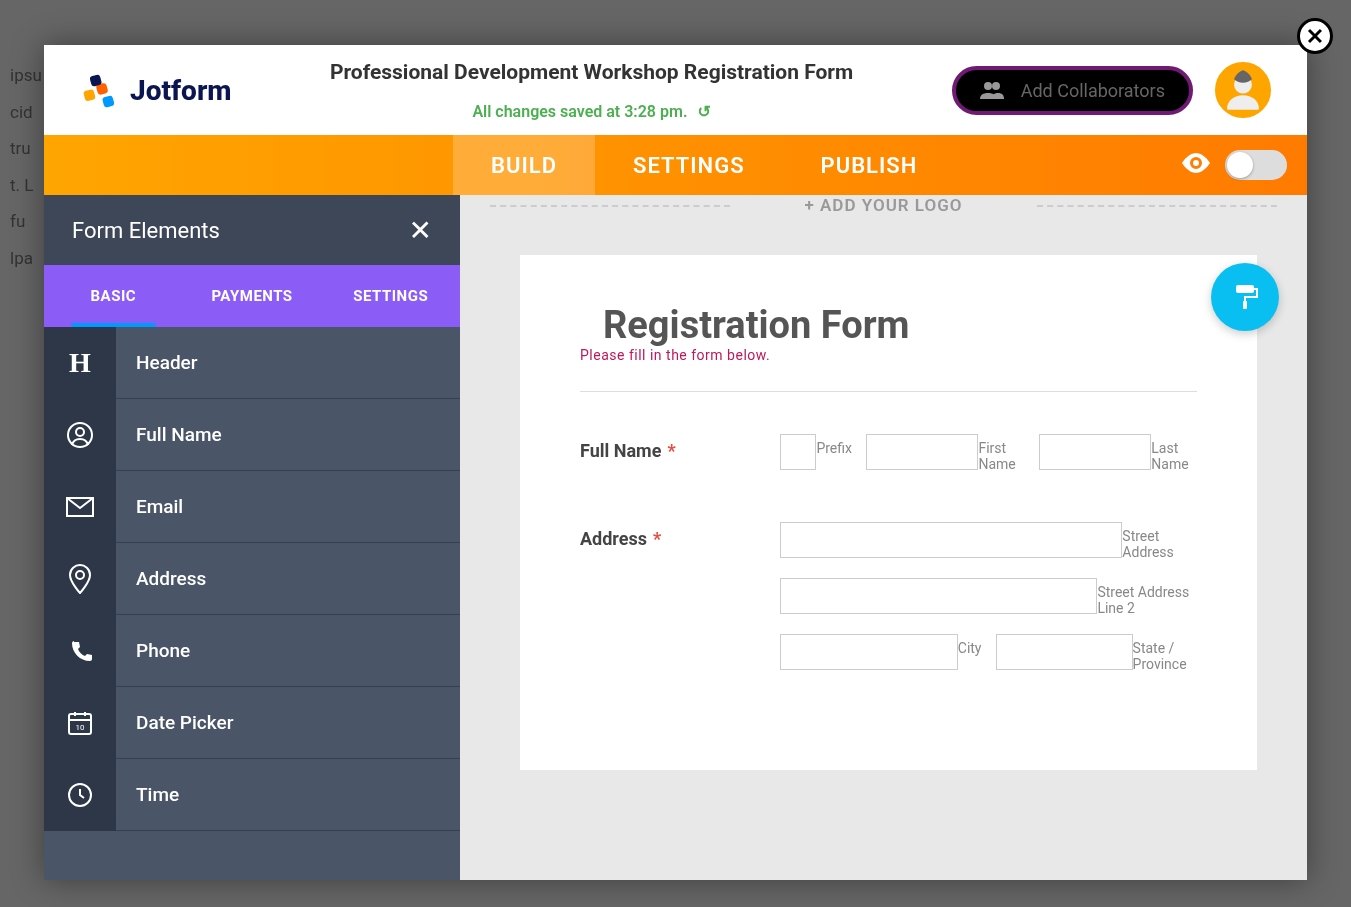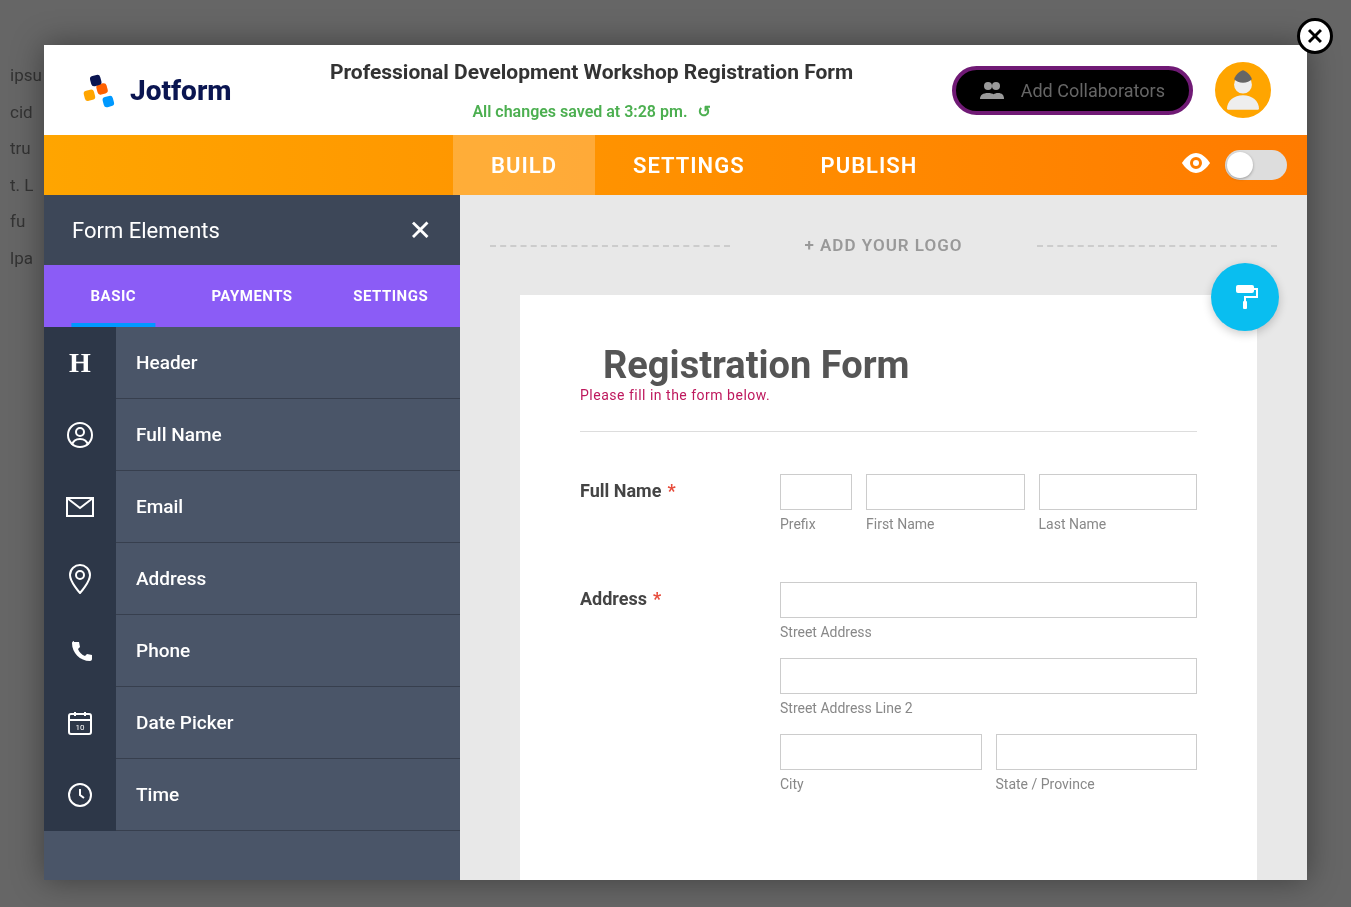--- a/index.html
+++ b/index.html
@@ -39,36 +39,36 @@
 .sidebar-title { font-size: 22px; color: #fff; }
 .close-sidebar { color: #fff; font-size: 28px; cursor: pointer; font-weight: 300; }
 .sidebar-tabs { height: 62px; background: #8b5cf6; display: flex; }
 .sidebar-tab { flex: 1; display: flex; align-items: center; justify-content: center; font-size: 15px; font-weight: 700; color: #fff; cursor: pointer; position: relative; letter-spacing: 0.5px; }
 .sidebar-tab.active::after { content: ""; position: absolute; bottom: 0; left: 50%; transform: translateX(-50%); width: 60%; height: 4px; background: #09f; }
 .elements { flex: 1; overflow-y: auto; }
 .element-item { height: 72px; display: flex; align-items: center; border-bottom: 1px solid rgba(0,0,0,0.25); cursor: grab; }
 .element-icon-box { width: 72px; height: 72px; background: #2d3748; display: flex; align-items: center; justify-content: center; color: #fff; }
 .element-label { padding-left: 20px; font-size: 19px; color: #fff; font-weight: 500; }
 
-.canvas { flex: 1; background: #e8e8e8; position: relative; overflow-y: auto; padding-top: 40px; }
+.canvas { flex: 1; background: #e8e8e8; position: relative; overflow-y: auto; }
 .logo-placeholder { text-align: center; color: #999; font-size: 17px; font-weight: 600; letter-spacing: 1px; margin-bottom: 40px; position: relative; }
 .logo-placeholder::before, .logo-placeholder::after { content: ""; position: absolute; top: 50%; width: 240px; border-top: 2px dashed #ccc; }
 .logo-placeholder::before { left: 30px; }
 .logo-placeholder::after { right: 30px; }
 .paint-btn { position: absolute; top: 68px; right: 28px; width: 68px; height: 68px; border-radius: 50%; background: #09bef0; display: flex; align-items: center; justify-content: center; cursor: pointer; box-shadow: 0 3px 10px rgba(0,0,0,0.2); }
 .form-card { background: #fff; margin: 0 50px 0 60px; padding: 48px 60px; min-height: 500px; }
 .form-heading { font-size: 38px; font-weight: 700; color: #555; margin-left: 23px; }
 .form-sub { font-size: 14px; color: #be185d; margin-top: 0; letter-spacing: 0.5px; }
 .form-divider { border: none; border-top: 1px solid #ddd; margin: 28px 0 42px; }
 .form-row { display: flex; margin-bottom: 50px; }
 .form-label { width: 200px; font-size: 18px; font-weight: 700; color: #444; padding-top: 6px; }
 .req { color: #e74c3c; margin-left: 6px; }
 .form-fields { flex: 1; }
 .field-group { display: flex; gap: 14px; }
-.field-col { display: flex; flex-direction: column; }
+.field-col { display: flex; flex-direction: row; }
 .field-col.sm { width: 72px; }
 .field-col.md { flex: 1; }
 .field-col.full { width: 100%; margin-bottom: 18px; }
 .field-col.half { flex: 1; }
 .input-box { height: 36px; border: 1px solid #ccc; background: #fff; width: 100%; padding: 0 8px; }
 .sublabel { font-size: 14px; color: #888; margin-top: 6px; }
 </style>
 </head>
 <body>
 

